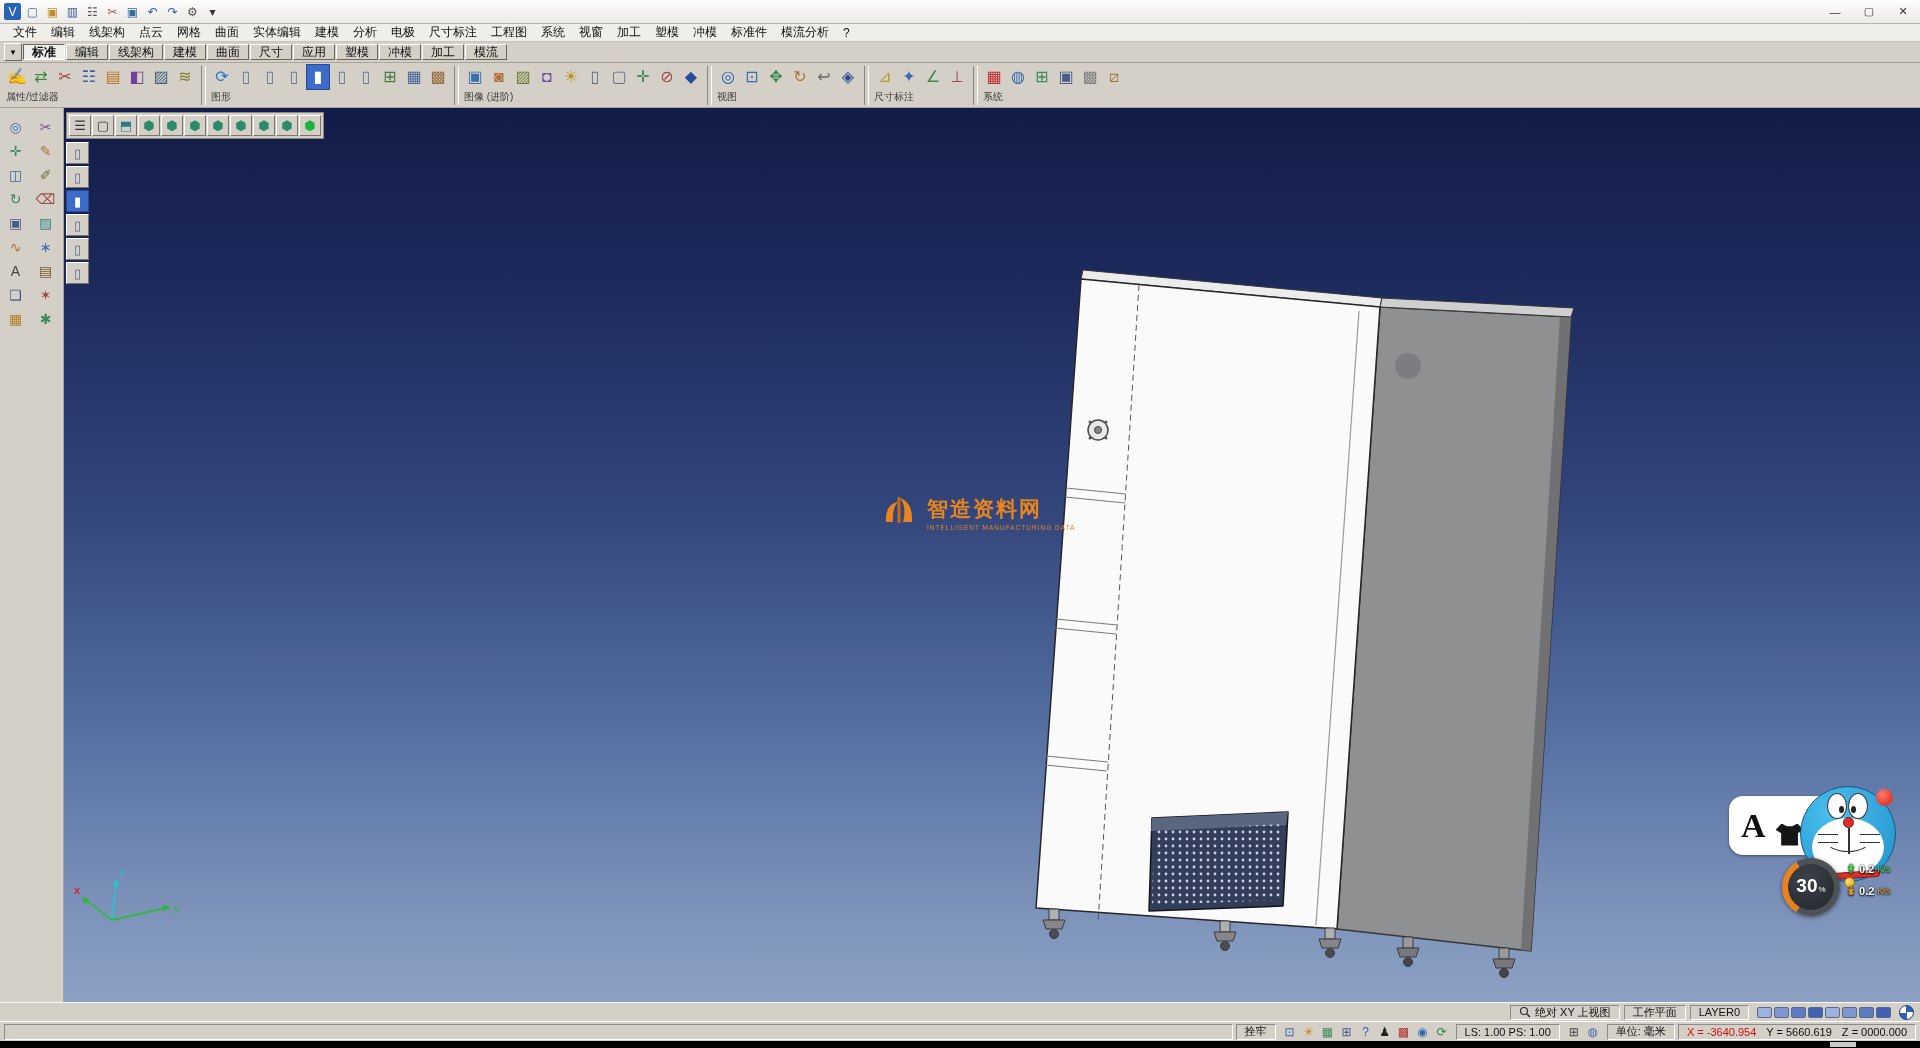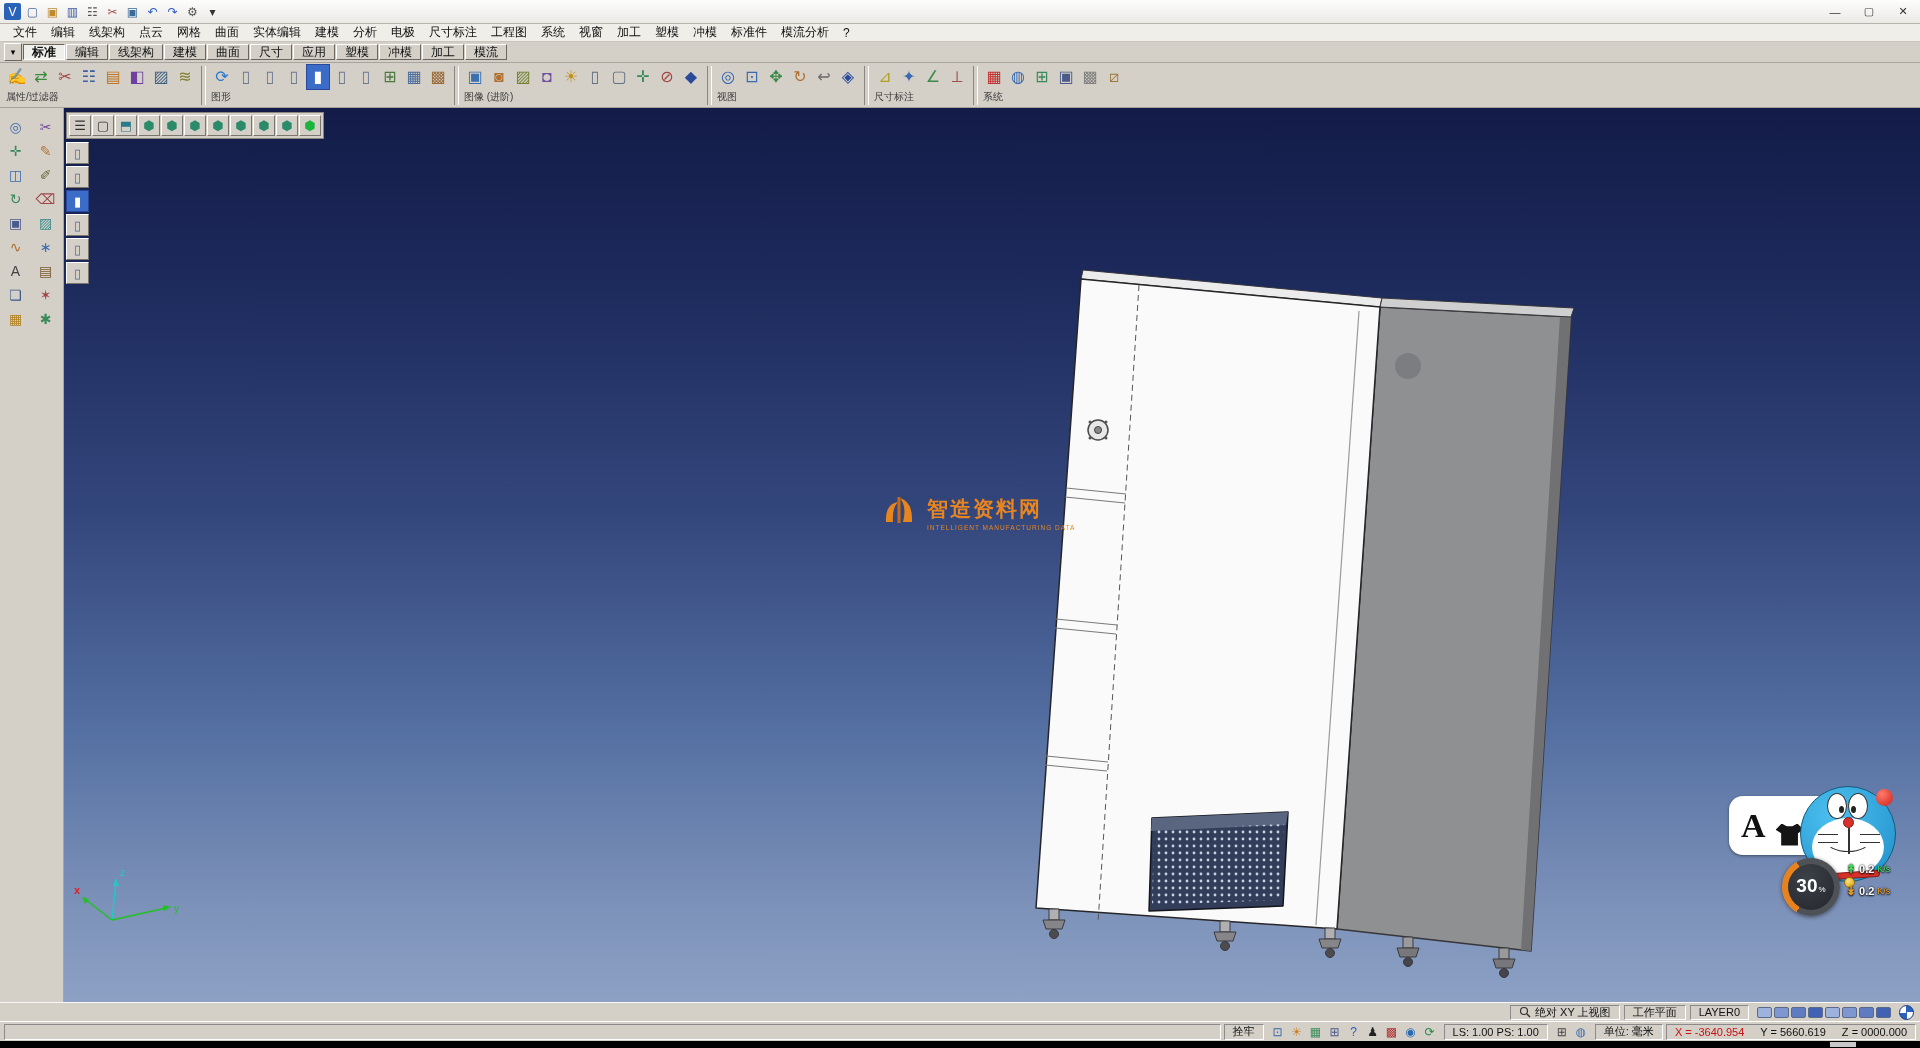--- a/index.html
+++ b/index.html
@@ -83,21 +83,21 @@
   .st-box.layer{font-weight:normal}
   .search-svg{width:12px;height:12px;margin-right:4px}
   .swatches{display:flex;gap:2px;align-items:center;padding:0 4px}
   .swatch{width:15px;height:11px;border-radius:2px;border:1px solid #5a6a8a;box-sizing:border-box}
   .globe-badge{width:15px;height:15px;border-radius:50%;background:conic-gradient(#2a62c0 0 25%,#fff 25% 50%,#2a62c0 50% 75%,#fff 75% 100%);border:1px solid #1a3a80;box-sizing:border-box}
   .statusbar{height:20px;background:#d4d0c8;display:flex;align-items:center;gap:3px;padding:1px 4px;box-sizing:border-box;font-size:11px;border-top:1px solid #fff}
   .sb-box{height:16px;display:flex;align-items:center;padding:0 8px;border:1px solid;border-color:#8a8a8a #fff #fff #8a8a8a;color:#111;white-space:nowrap;box-sizing:border-box}
   .sb-box.flex1{flex:1}
   .sb-icons{display:flex;gap:3px;align-items:center;padding:0 3px}
   .sbicon{width:16px;height:16px;display:flex;align-items:center;justify-content:center;font-size:12px;line-height:1}
-  .coords{gap:16px;display:flex}
+  .coords{gap:10px;display:flex}
   .coords .cx{color:#cc1111}
   .coords .cy,.coords .cz{color:#111}
   .taskstrip{height:7px;background:#000;position:relative}
   .task-frag{position:absolute;left:1830px;top:1px;width:26px;height:5px;background:#c8c8c8}
 </style>
 </head>
 <body>
 
 <div class="app">
 

